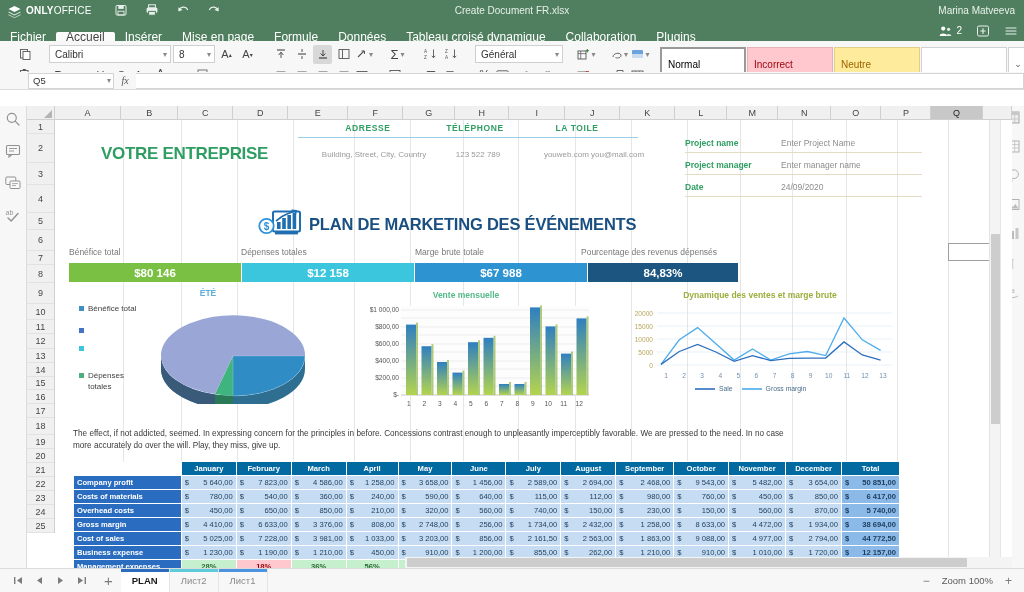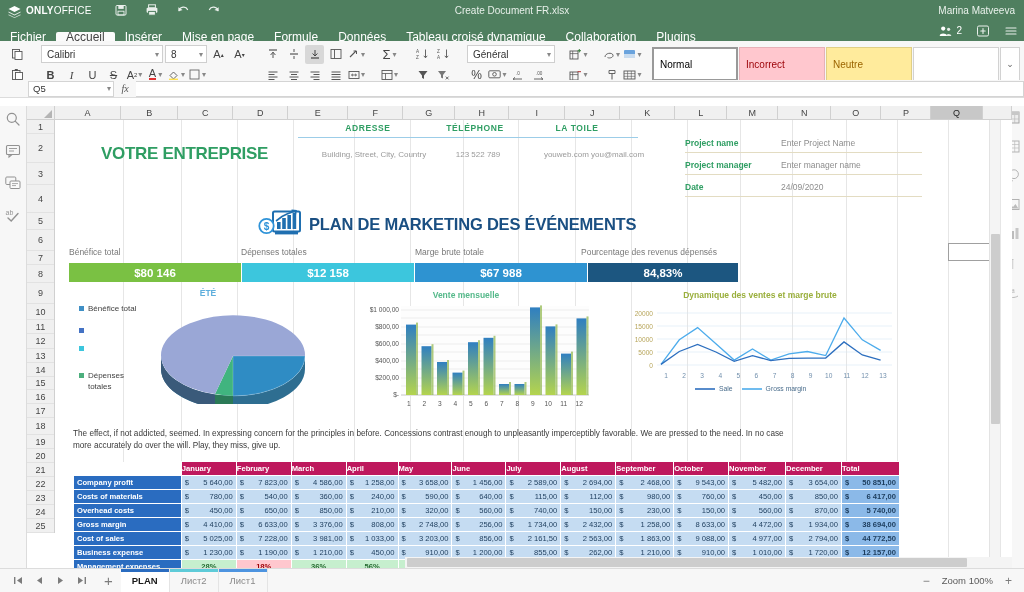--- a/index.html
+++ b/index.html
@@ -50,21 +50,21 @@
   .menu-right {
     position: absolute; right: 6px; top: 0; height: 21px;
     display: flex; align-items: center; gap: 14px;
   }
   .coedit { display: flex; align-items: center; gap: 2px; color: #fff; font-size: 10px; cursor: pointer; }
 
   
   .toolbar {
     position: absolute; top: 41px; left: 0; width: 1024px; height: 47px;
     background: #f7f7f7; border-bottom: 1px solid #dcdcdc;
-    display: flex; align-items: stretch; padding: 3px 4px;
+    display: flex; align-items: stretch; padding: 3px 12px;
   }
   .tgroup { display: flex; flex-direction: column; justify-content: space-around; padding: 0 4px; height: 41px; }
   .trow { display: flex; align-items: center; gap: 2px; height: 19px; }
   .tbtn {
     min-width: 19px; height: 19px; display: flex; align-items: center; justify-content: center;
     cursor: pointer; border-radius: 2px; color: #444; font-size: 11px;
   }
   .tbtn.sel { background: #d8d8d8; }
   .tsep { width: 1px; background: #e0e0e0; margin: 3px 3px; align-self: stretch; }
   .fontbox, .numfmtbox {
@@ -86,21 +86,21 @@
   .style-cell.neutre { background: #ffeb9c; color: #9c6500; border-color: #e0cf86; }
   .style-cell.incorrect { background: #ffc7ce; color: #9c0006; border-color: #e7b1b8; }
   .style-more {
     width: 20px; height: 34px; border: 1px solid #d2d2d2; background: #fff;
     display: flex; align-items: center; justify-content: center; cursor: pointer;
     color: #666; font-size: 9px;
   }
 
   
   .formulabar {
-    position: absolute; top: 80px; left: 0; width: 1024px; height: 18px;
+    position: absolute; top: 72px; left: 0; width: 1024px; height: 18px;
     background: #f7f7f7; border-bottom: 1px solid #dcdcdc;
     display: flex; align-items: center;
   }
   .namebox {
     width: 86px; height: 16px; margin-left: 28px; background: #fff;
     border: 1px solid #d4d4d4; display: flex; align-items: center;
     padding: 0 2px 0 4px; font-size: 9.5px; color: #333;
   }
   .fx { width: 22px; text-align: center; font-size: 10px; color: #555; font-style: italic; font-family: "Liberation Serif", serif; }
   .finput { flex: 1; height: 16px; background: #fff; border: 1px solid #d4d4d4; border-left: none; }
@@ -183,21 +183,21 @@
   .chart-title { font-size: 8.5px; font-weight: bold; text-align: center; }
   .legend-txt { font-size: 8px; color: #3f3f3f; }
   .legend-sq { width: 5px; height: 5px; display: inline-block; }
 
   .para { font-size: 8.2px; color: #3a3a3a; line-height: 11.5px; }
 
   
   .dt { position: absolute; border-collapse: collapse; font-size: 7.6px; }
   .dt td { padding: 0; height: 14px; }
   .dt .th {
-    background: #be185d; color: #fff; font-weight: bold; text-align: left;
+    background: #0369a1; color: #fff; font-weight: bold; text-align: center;
     border: 1px solid #fff; font-size: 7.6px;
   }
   .dt .rowname {
     background: #2a6cc0; color: #fff; font-weight: bold;
     padding-left: 3px; border: 1px solid #fff; font-size: 7.6px;
   }
   .dt .val {
     background: #c5dcf2; color: #1c3c5c; text-align: right;
     border: 1px solid #fff; padding-right: 3px; position: relative;
   }

